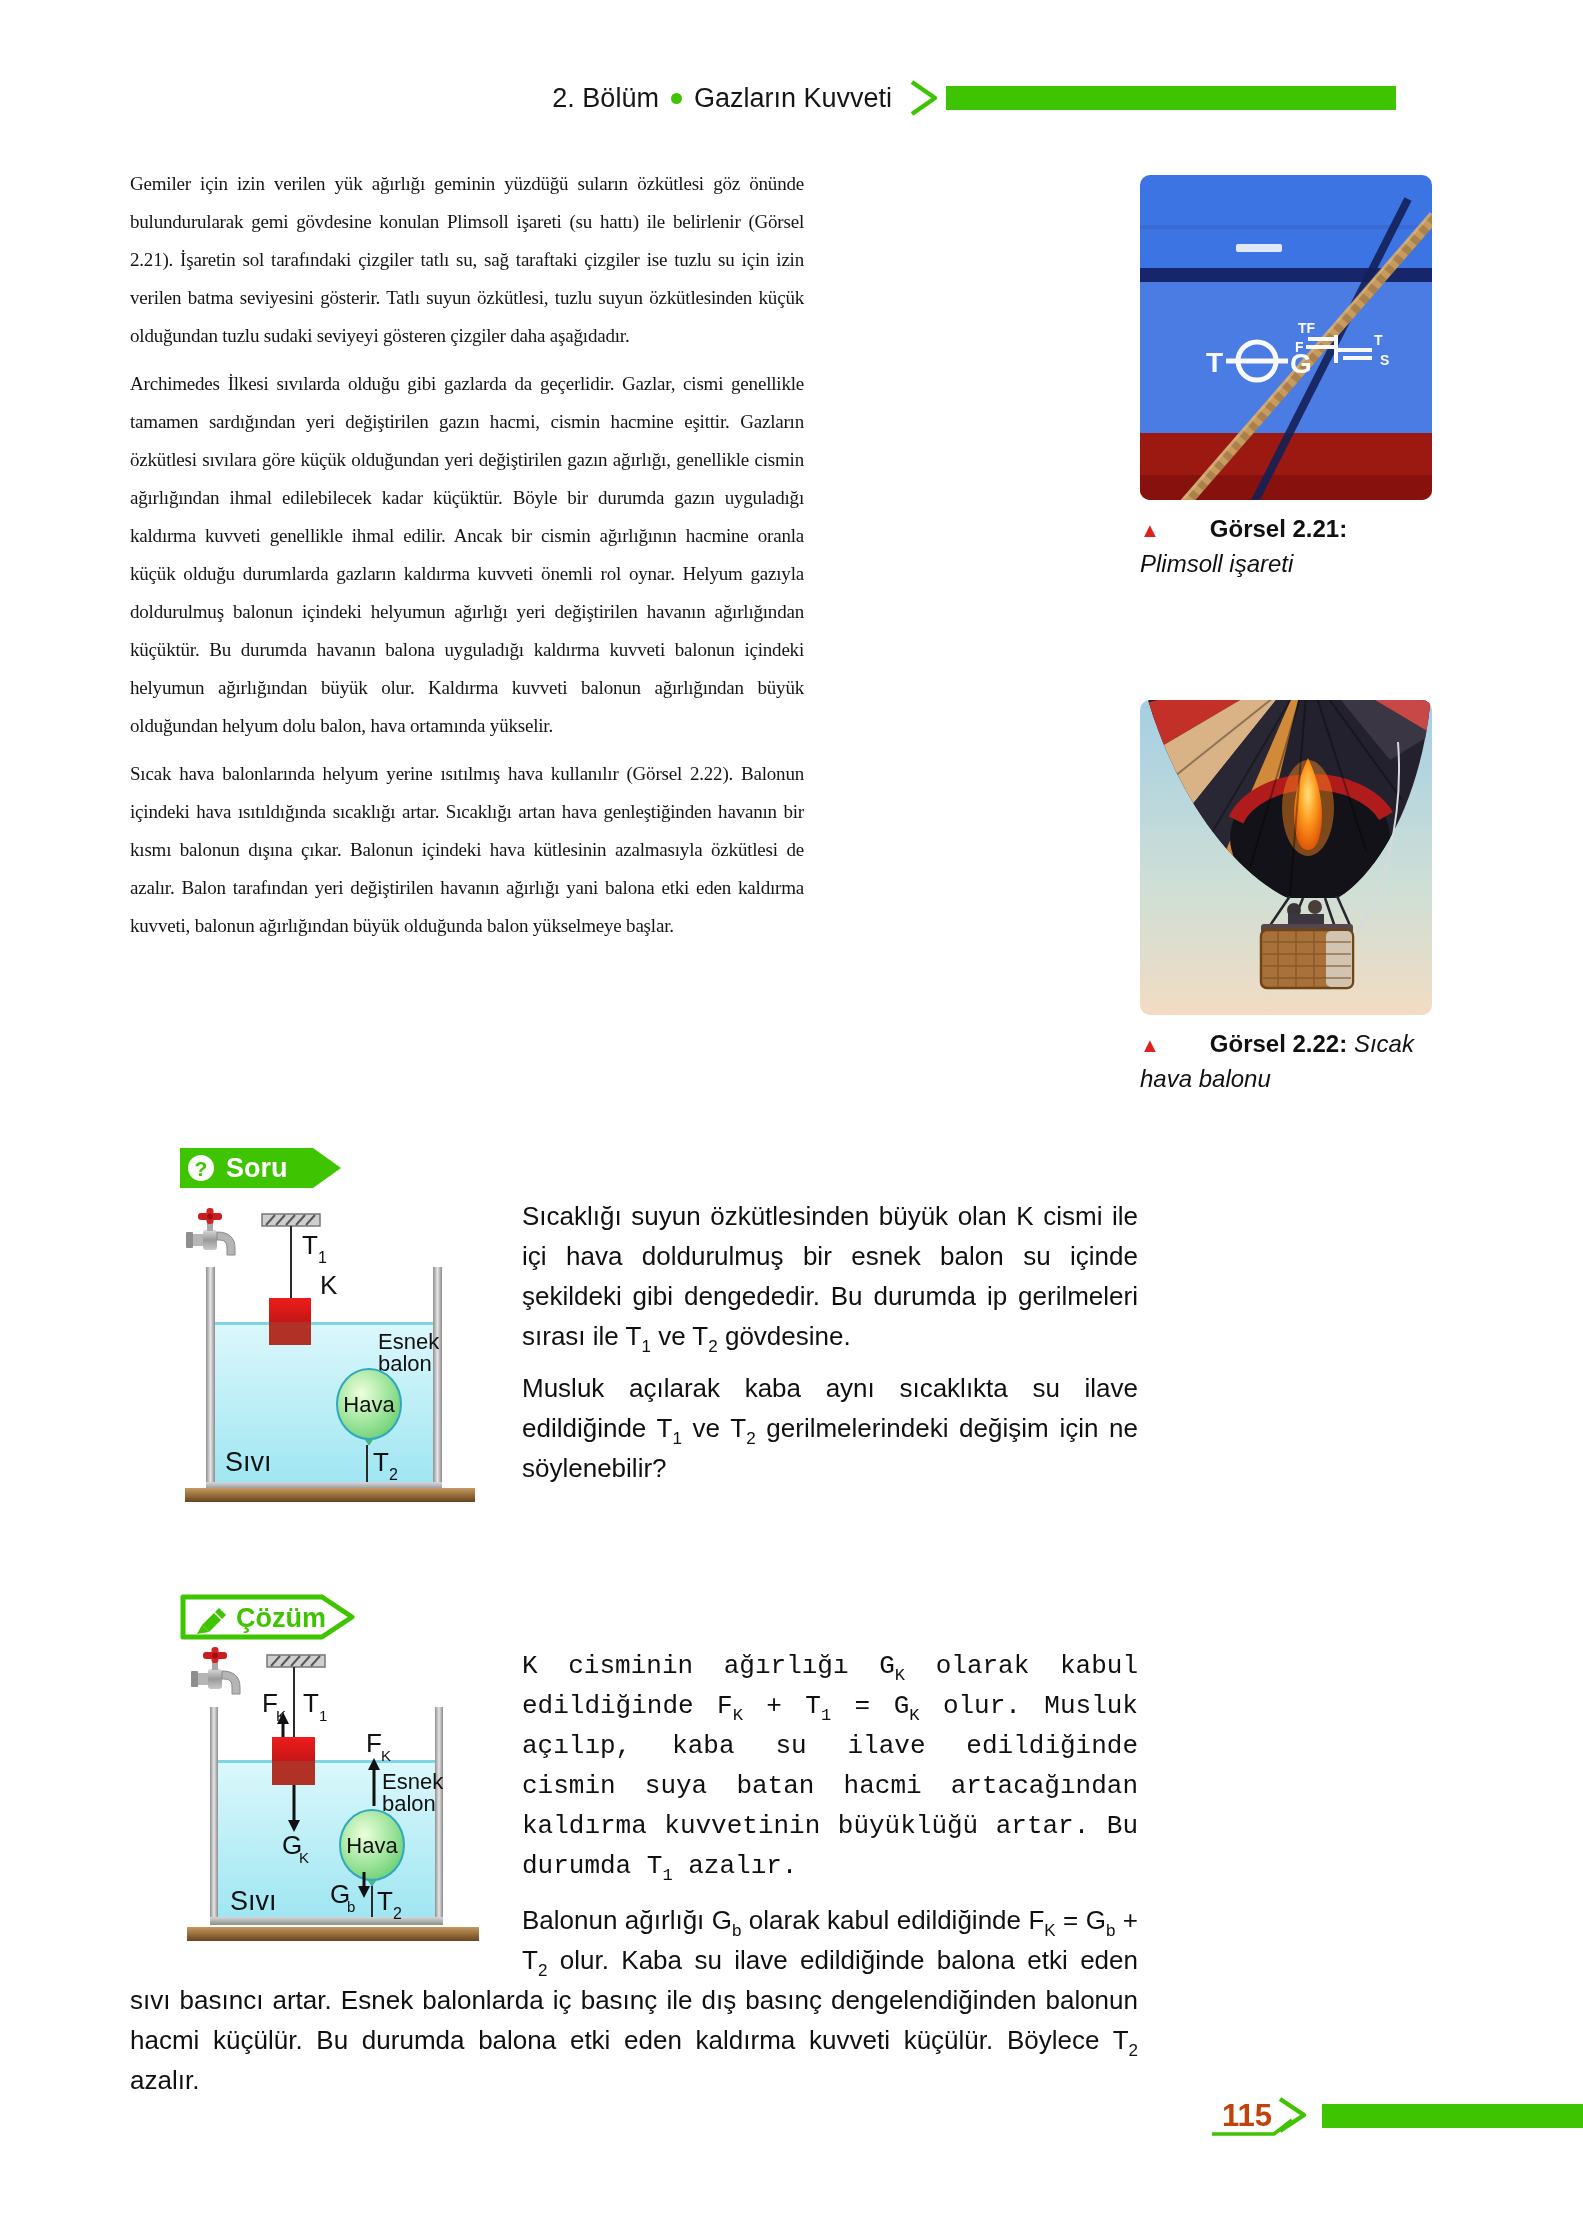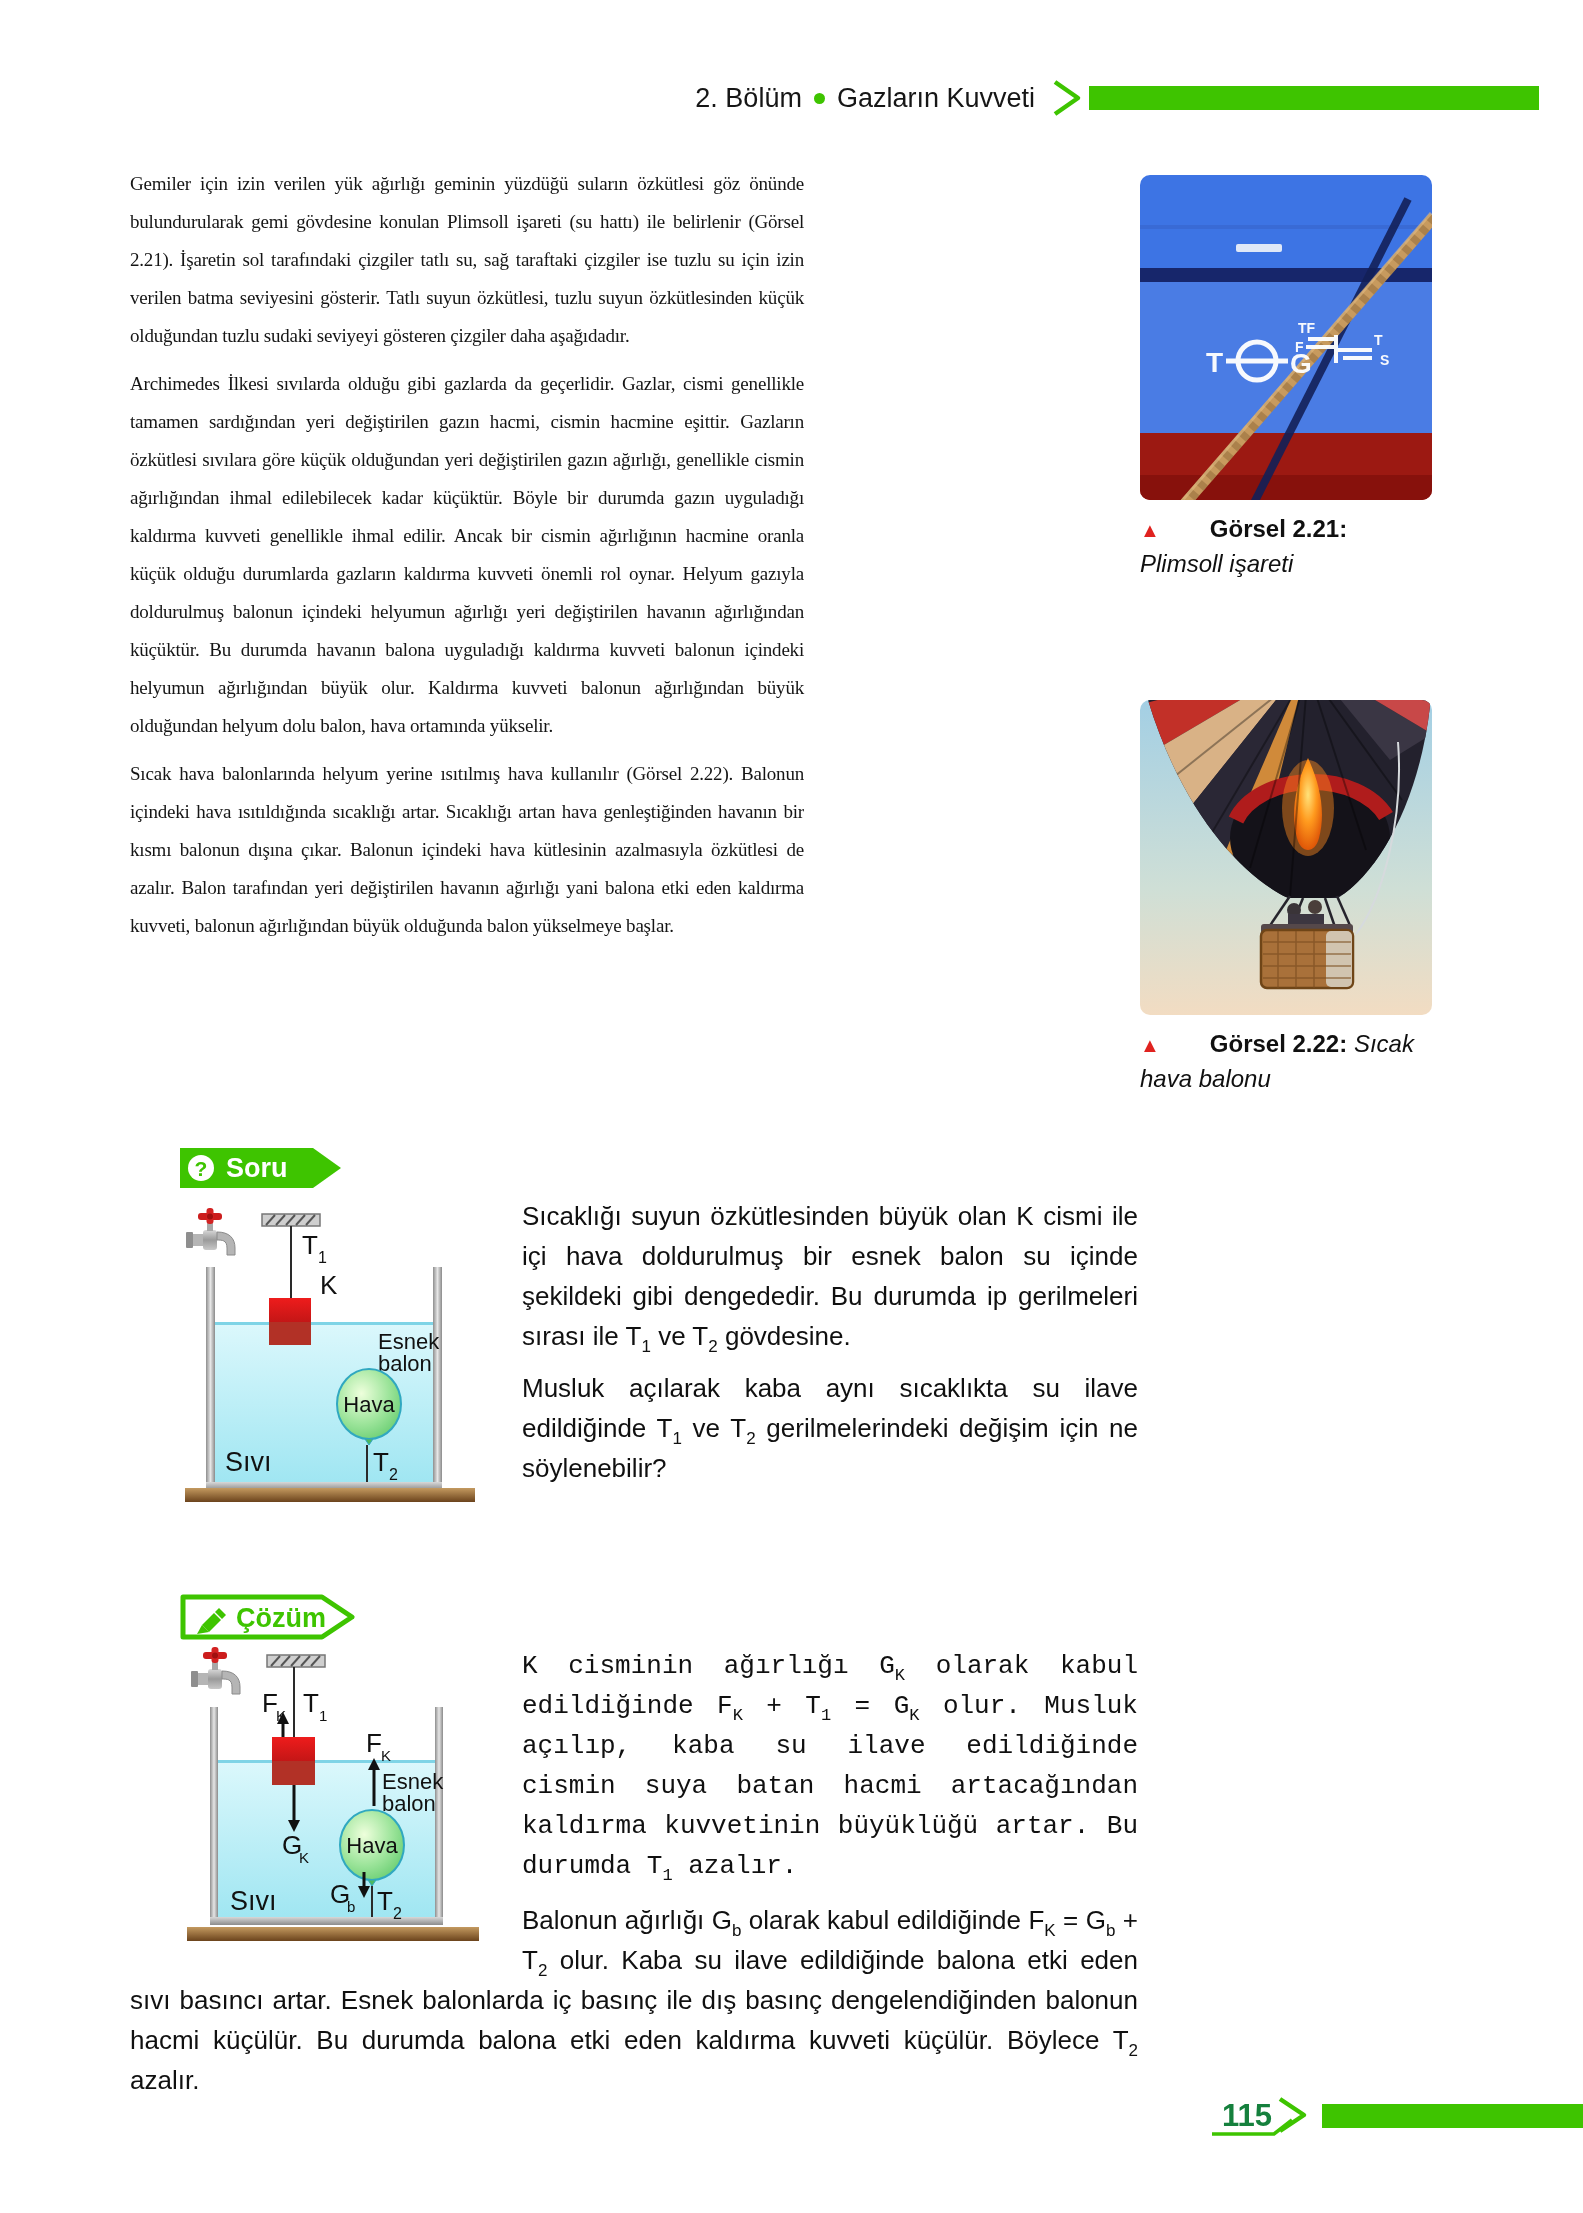--- a/index.html
+++ b/index.html
@@ -1,29 +1,29 @@
 <!DOCTYPE html>
 <html><head>
 <meta charset="utf-8">
 <style>
   html,body{margin:0;padding:0;background:#ffffff;}
   .page{position:relative;width:1583px;height:2213px;background:#fff;overflow:hidden;
         font-family:"Liberation Serif","DejaVu Serif",serif;color:#151515;}
 
   
-  .hdr{position:absolute;top:82px;left:0;width:1539px;height:32px;display:flex;
+  .hdr{position:absolute;top:82px;left:0;width:1396px;height:32px;display:flex;
        align-items:center;justify-content:flex-end;font-family:"Liberation Sans",sans-serif;}
   .hdr-text{font-size:27px;color:#161616;display:flex;align-items:center;}
   .hdr-dot{display:inline-block;width:11px;height:11px;border-radius:50%;background:#3ec400;margin:0 12px;}
   .hdr-chev{margin:0 6px 0 14px;}
   .green-bar{height:24px;background:#3ec400;}
   .hdr .green-bar{width:450px;}
   .ftr{position:absolute;top:2094px;left:0;width:1583px;height:44px;display:flex;
        align-items:center;justify-content:flex-end;font-family:"Liberation Sans",sans-serif;}
-  .ftr-num{font-size:31px;font-weight:bold;color:#15803d;position:relative;z-index:2;margin-right:-62px;}
+  .ftr-num{font-size:31px;font-weight:bold;color:#c2410c;position:relative;z-index:2;margin-right:-62px;}
   .ftr .green-bar{width:261px;}
 
   
   .article{position:absolute;left:130px;top:165px;width:674px;text-align:justify;
            font-size:19px;line-height:38px;letter-spacing:-0.2px;}
   .article p{margin:0 0 10px 0;}
 
   
   .figure{position:absolute;left:1140px;width:292px;}
   .fig-photo{border-radius:10px;overflow:hidden;line-height:0;}

